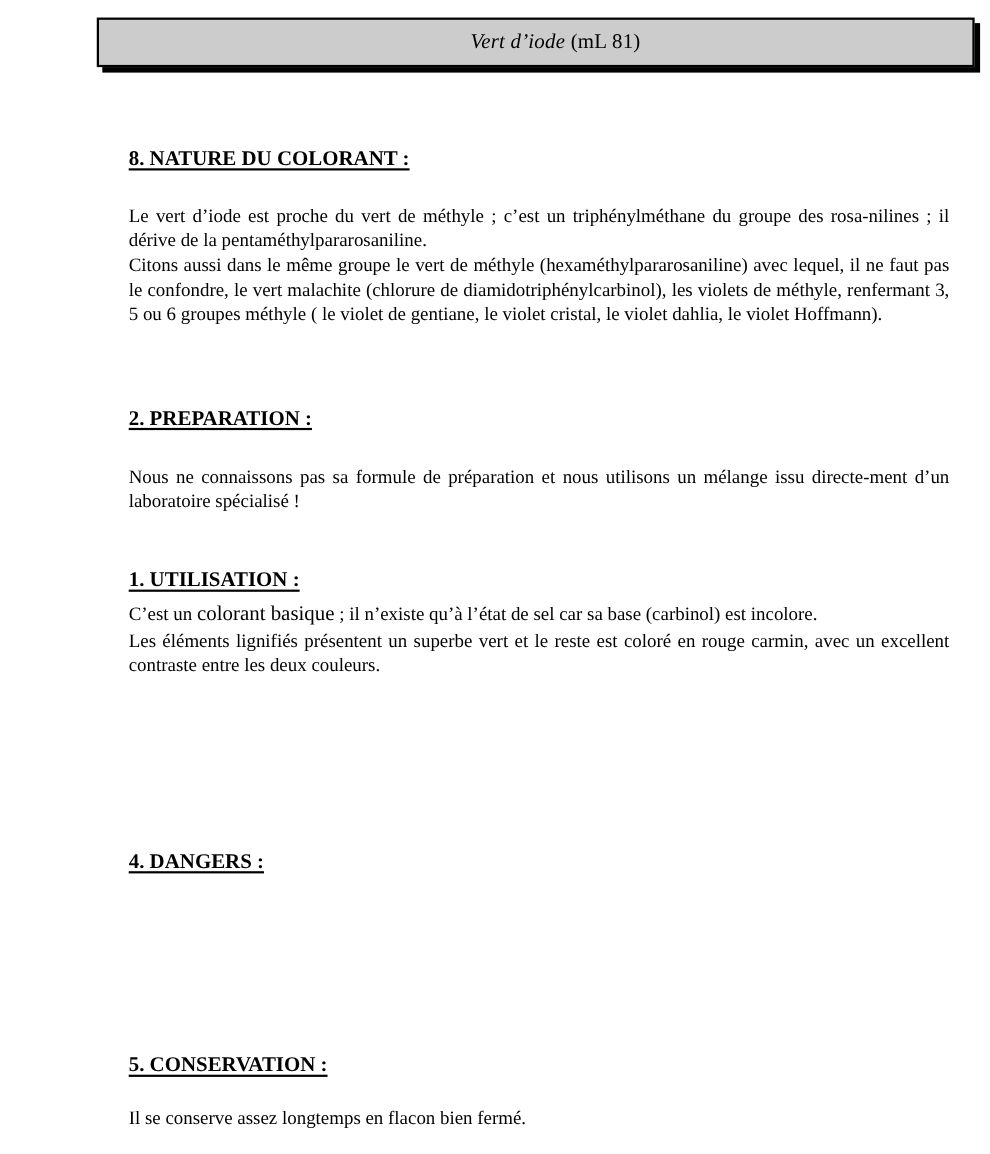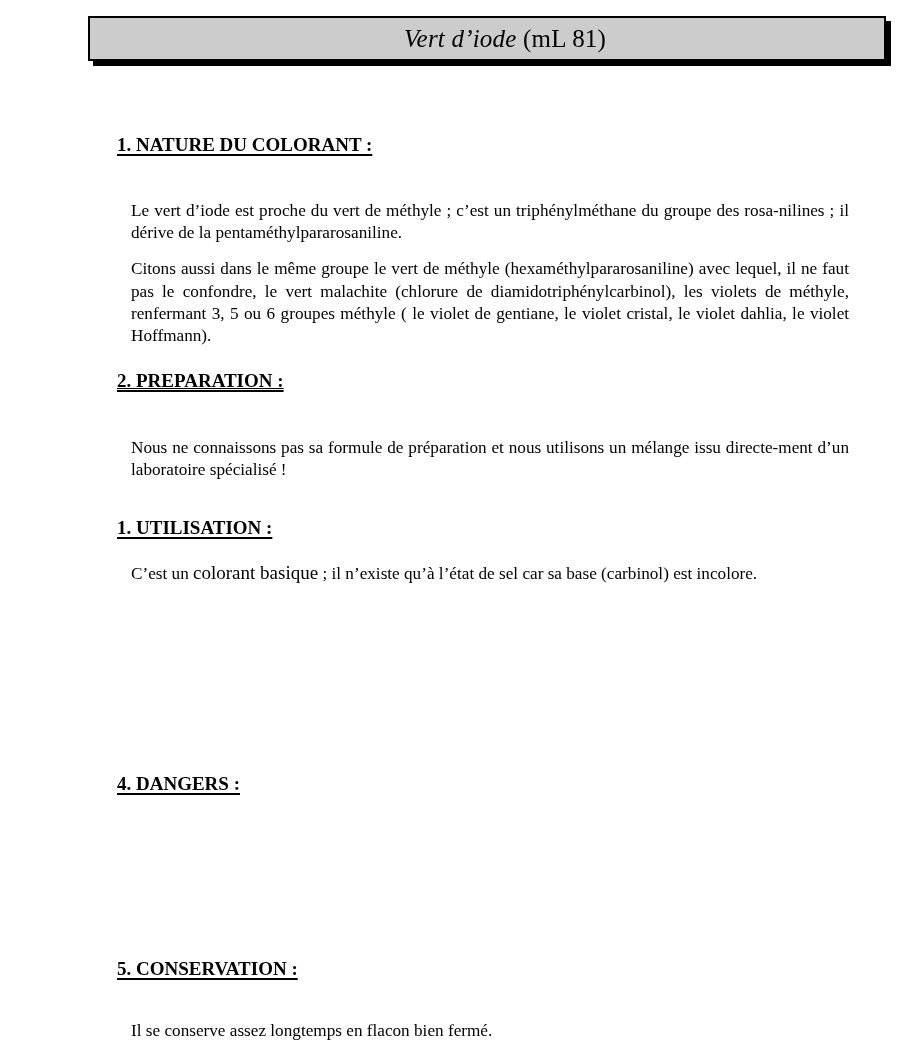--- a/index.html
+++ b/index.html
@@ -38,21 +38,21 @@
     top: 0;
     width: 794px;
     height: 41px;
     background: #cccccc;
     border: 2px solid #000000;
     display: flex;
     align-items: center;
     justify-content: center;
   }
   .title-text {
-    font-size: 25px;
+    font-size: 19px;
     line-height: 1;
     white-space: nowrap;
     letter-spacing: 0.2px;
     margin-left: 36px;
   }
   .title-text .ital {
     font-style: italic;
   }
 
   
@@ -77,41 +77,41 @@
     text-decoration-thickness: 2px;
   }
   .heading .sc {
     font-variant: small-caps;
   }
 
   
   .body-text {
     font-size: 17.2px;
     line-height: 1.29;
-    margin: 14px;
+    margin: 0;
     text-align: justify;
     text-justify: inter-word;
     hyphens: manual;
   }
   .body-text.noj {
     text-align: left;
   }
   .body-text b {
     font-weight: normal;
   }
   .big-bold {
     font-weight: bold;
     font-size: 19px;
   }
 
   
   .blk { position: absolute; left: 0; }
   #h1   { top: 134px; }
   #p1   { top: 186px; width: 746px; }
-  #h2   { top: 370px; text-decoration: underline; }
+  #h2   { top: 370px; }
   #p2   { top: 423px; width: 746px; }
   #h3   { top: 517px; }
   #p3   { top: 547px; width: 746px; }
   #h4   { top: 773px; }
   #p4   { top: 820px; width: 746px; }
   #h5   { top: 958px; }
   #p5   { top: 1006px; width: 746px; }
 </style>
 </head>
 <body>
@@ -121,39 +121,40 @@
   <div class="title-box">
     <div class="title-text">
       <span class="ital">Vert d’iode</span><span> (mL 81)</span>
     </div>
   </div>
 </div>
 
 <div class="page">
 
   <div class="blk heading" id="h1">
-    <span class="u sc">1.  NATURE DU COLORANT :</span>
+    <span class="u sc">8.  NATURE DU COLORANT :</span>
   </div>
   <div class="blk" id="p1">
     <p class="body-text"><span>Le vert d’iode est proche du vert de méthyle ; c’est un triphénylméthane du groupe des rosa-nilines ; il dérive de la pentaméthylpararosaniline.</span></p>
     <p class="body-text"><span>Citons aussi dans le même groupe le </span><b>vert de méthyle</b><span> (hexaméthylpararosaniline) avec lequel, il ne faut pas le confondre, le </span><b>vert malachite</b><span> (chlorure de diamidotriphénylcarbinol), les </span><b>violets de méthyle</b><span>, renfermant  3, 5 ou 6 groupes méthyle ( le </span><b>violet de gentiane,</b><span>  le </span><b>violet cristal</b><span>, le </span><b>violet dahlia</b><span>, le </span><b>violet Hoffmann</b><span>).</span></p>
   </div>
 
   <div class="blk heading" id="h2">
     <span class="u sc">2.  PREPARATION :</span>
   </div>
   <div class="blk" id="p2">
     <p class="body-text"><span>Nous ne connaissons pas sa formule de préparation et nous utilisons un mélange issu directe-ment d’un laboratoire spécialisé !</span></p>
   </div>
 
   <div class="blk heading" id="h3">
     <span class="u sc">1. UTILISATION :</span>
   </div>
   <div class="blk" id="p3">
     <p class="body-text noj"><span>C’est un </span><b class="big-bold">colorant basique</b><span> ; il n’existe qu’à l’état de sel car sa base (carbinol) est incolore.</span></p>
+    <p class="body-text"><span>Les éléments lignifiés présentent un superbe vert et le reste est coloré en rouge carmin, avec un excellent contraste entre les deux couleurs.</span></p>
   </div>
 
   <div class="blk heading" id="h4">
     <span class="u sc">4. DANGERS :</span>
   </div>
   <div class="blk" id="p4">
   </div>
 
   <div class="blk heading" id="h5">
     <span class="u sc">5. CONSERVATION :</span>

